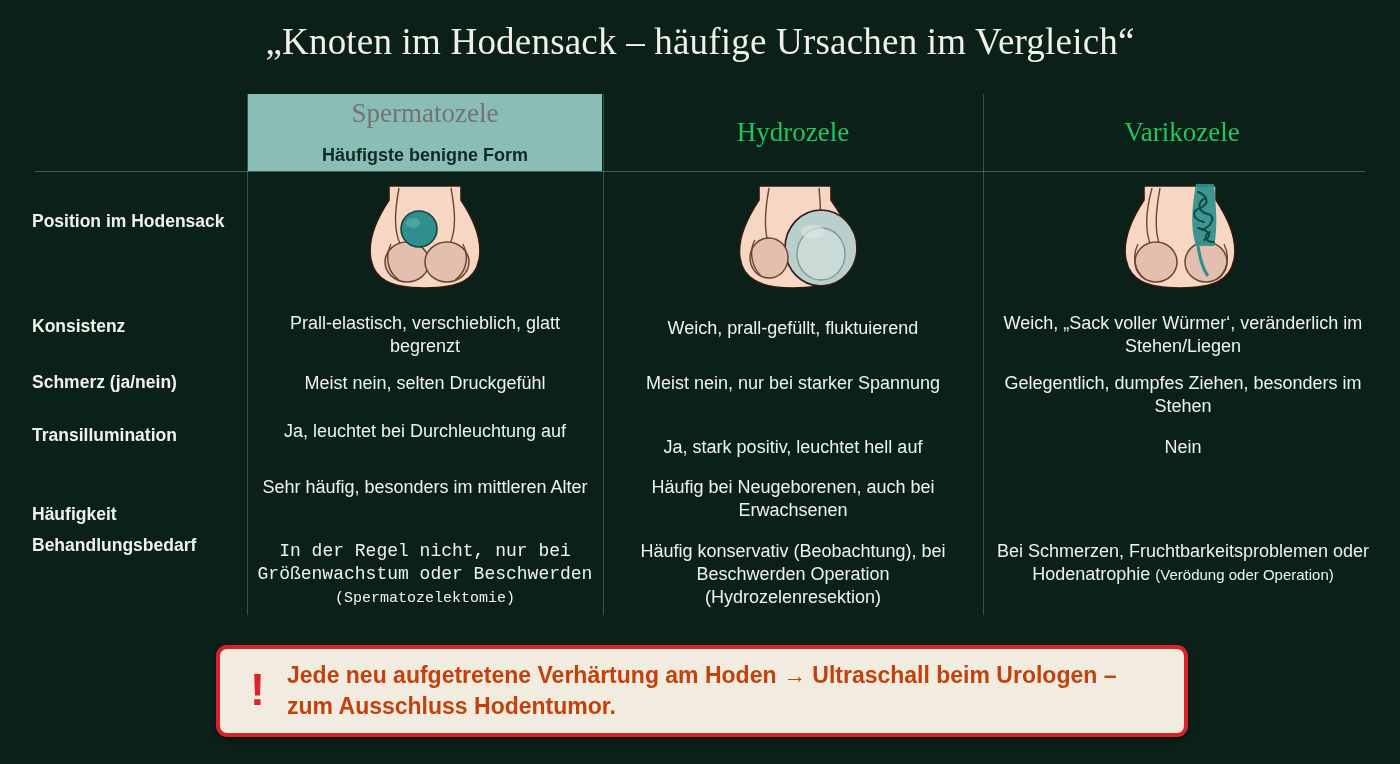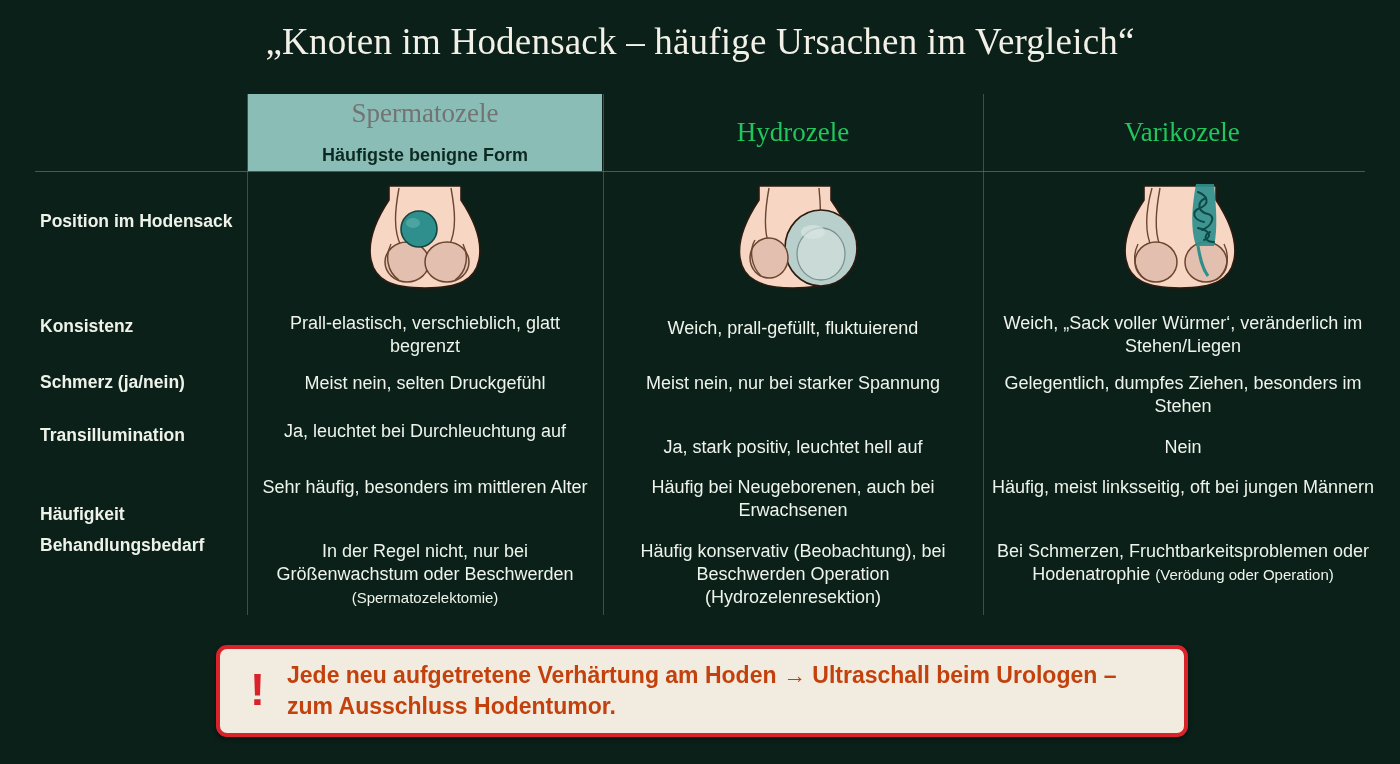--- a/index.html
+++ b/index.html
@@ -47,21 +47,21 @@
     position:absolute;left:35px;top:171px;width:1330px;height:1px;
     background:#47776a;opacity:.75;
   }
   .rule-v{
     position:absolute;top:94px;width:1px;height:521px;
     background:#47776a;opacity:.62;
   }
 
   
   .rlabel{
-    position:absolute;left:40px;width:215px;
+    position:absolute;left:32px;width:215px;
     color:#eef2e9;font-weight:bold;font-size:17.5px;line-height:1.25;
     text-align:left;
   }
 
   
   .cell{
     position:absolute;
     color:#eef4ec;
     font-size:18px;line-height:1.28;
     text-align:center;
@@ -162,32 +162,31 @@
       <path d="M88 44 C98 46 104 52 94 56"></path>
       <path d="M100 48 C92 52 96 58 104 58"></path>
     </g>
     <path d="M88 62 C90 74 92 84 98 92" fill="none" stroke="#2f8f8c" stroke-width="3"></path>
   </svg>
 
   <div class="cell" style="left:254px;top:306px;width:342px;">Prall-elastisch, verschieblich, glatt begrenzt</div>
   <div class="cell" style="left:254px;top:366px;width:342px;">Meist nein, selten Druckgefühl</div>
   <div class="cell" style="left:254px;top:414px;width:342px;">Ja, leuchtet bei Durchleuchtung auf</div>
   <div class="cell" style="left:254px;top:470px;width:342px;">Sehr häufig, besonders im mittleren Alter</div>
-  <div class="cell" style="left:250px;top:534px;width:350px;"><span>In der Regel nicht, nur bei Größenwachstum oder Beschwerden </span><span class="small">(Spermatozelektomie)</span></div>
+  <div class="cell" style="left:250px;top:534px;width:350px;font-family:Liberation Mono, monospace;"><span>In der Regel nicht, nur bei Größenwachstum oder Beschwerden </span><span class="small">(Spermatozelektomie)</span></div>
 
   <div class="cell" style="left:610px;top:311px;width:366px;">Weich, prall-gefüllt, fluktuierend</div>
   <div class="cell" style="left:610px;top:366px;width:366px;">Meist nein, nur bei starker Spannung</div>
   <div class="cell" style="left:610px;top:430px;width:366px;">Ja, stark positiv, leuchtet hell auf</div>
   <div class="cell" style="left:610px;top:470px;width:366px;">Häufig bei Neugeborenen, auch bei Erwachsenen</div>
   <div class="cell" style="left:608px;top:534px;width:370px;">Häufig konservativ (Beobachtung), bei Beschwerden Operation (Hydrozelenresektion)</div>
 
   <div class="cell" style="left:990px;top:306px;width:386px;">Weich, „Sack voller Würmer‘, veränderlich im Stehen/Liegen</div>
   <div class="cell" style="left:990px;top:366px;width:386px;">Gelegentlich, dumpfes Ziehen, besonders im Stehen</div>
   <div class="cell" style="left:990px;top:430px;width:386px;">Nein</div>
-  <div class="cell" style="left:990px;top:470px;width:386px;">Häufig, meist linksseitig, oft bei jungen Männern</div>
   <div class="cell" style="left:986px;top:534px;width:394px;"><span>Bei Schmerzen, Fruchtbarkeitsproblemen oder Hodenatrophie </span><span class="small">(Verödung oder Operation)</span></div>
 
   <div class="warn">
     <div class="warn-bang">!</div>
     <div class="warn-text">Jede neu aufgetretene Verhärtung am Hoden → Ultraschall beim Urologen – zum Ausschluss Hodentumor.</div>
   </div>
 
 </div>
 
 </body></html>

